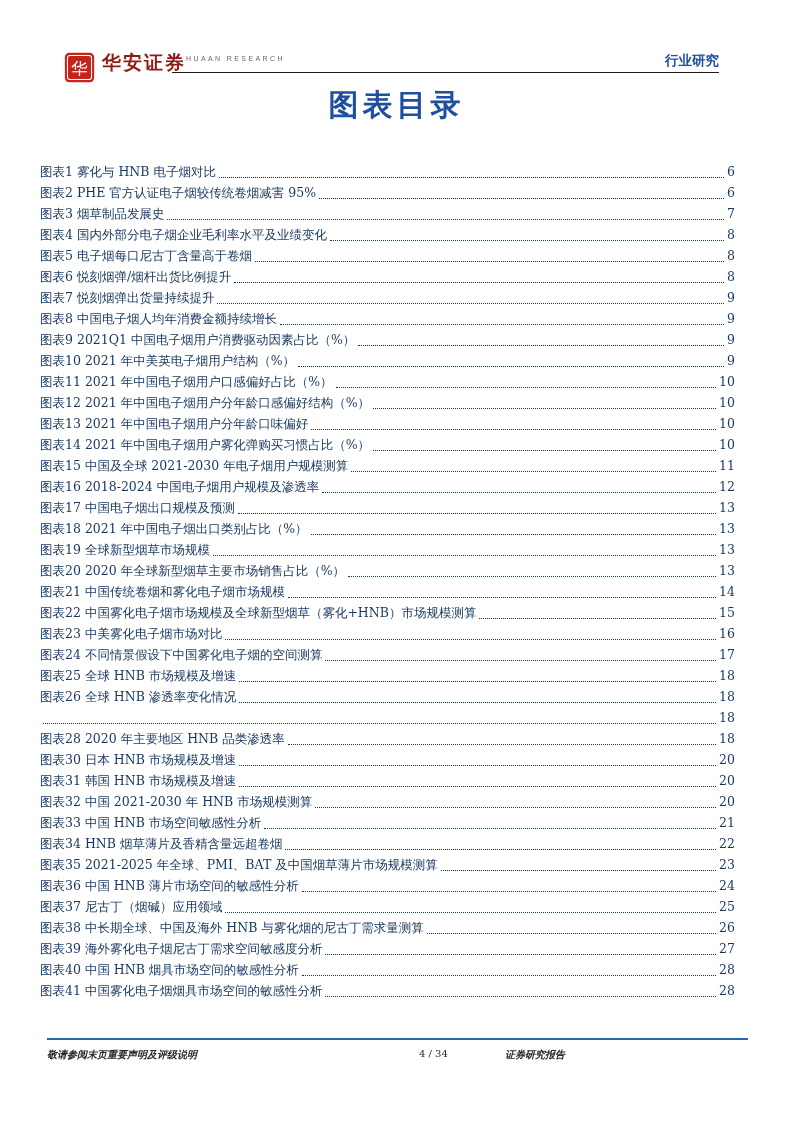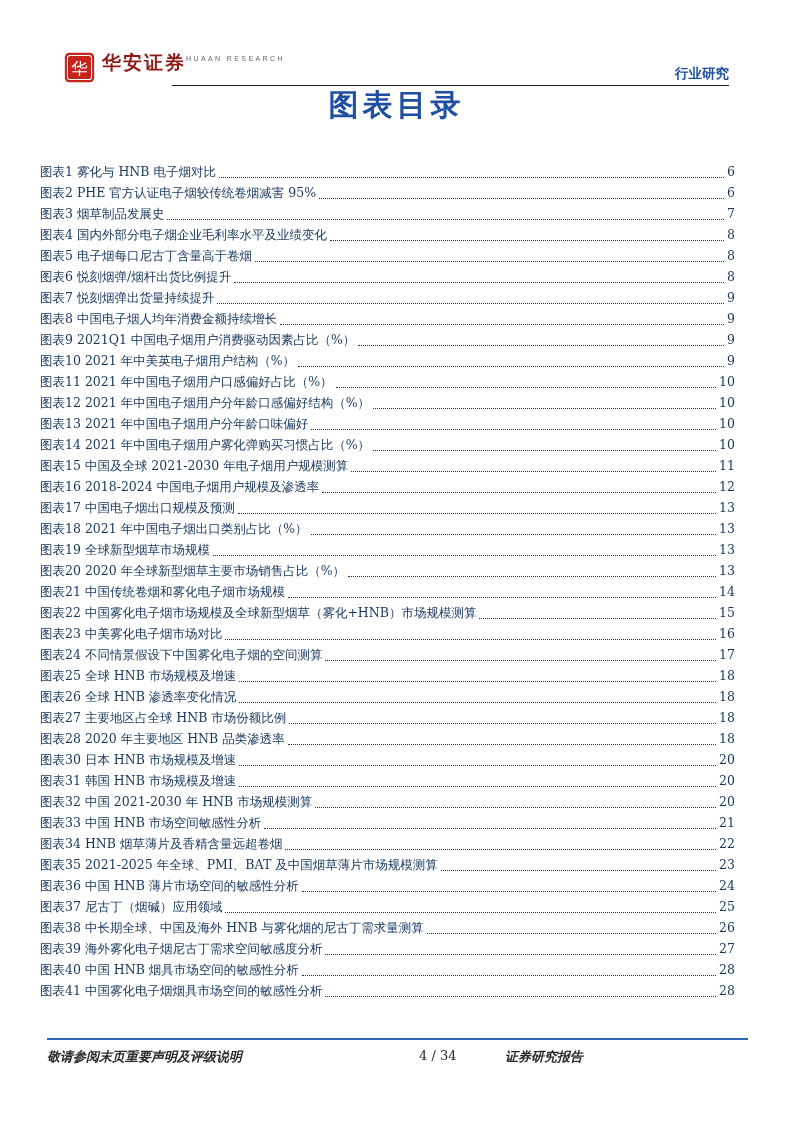--- a/index.html
+++ b/index.html
@@ -17,21 +17,21 @@
   .seal{width:31px;height:31px;display:block;}
   .brand-text{display:flex;flex-direction:row;}
   .brand-name{
     font-size:19px;font-weight:bold;letter-spacing:2px;line-height:1.1;
     color:var(--brand-red,#8e1c14);
   }
   .brand-sub{
     margin-top:3px;font-size:7px;letter-spacing:2.4px;color:#666;
     font-family:"Liberation Sans","DejaVu Sans",sans-serif;
   }
-  .header-right{position:absolute;left:108px;right:2px;top:0;margin-top:13px;}
+  .header-right{position:absolute;left:108px;right:12px;top:0;}
   .category{
     text-align:right;font-size:13.5px;font-weight:bold;
     color:var(--accent-blue,#1f4fa0);
     font-family:"DejaVu Sans","Liberation Sans",sans-serif;
     padding-bottom:2px;
   }
   .header-rule{border-top:1.8px solid #1c1c1c;}
   
   .title{
     position:absolute;top:85px;left:0;right:0;margin:0;
@@ -48,21 +48,21 @@
   }
   .toc-label{white-space:nowrap;}
   .toc-dots{
     flex:1;min-width:12px;margin:0 3px 4px 3px;
     border-bottom:1.6px dotted var(--toc-text,#17365d);
   }
   .toc-page{white-space:nowrap;}
   
   .footer{position:absolute;left:47px;right:45px;top:1038px;}
   .footer-rule{border-top:2px solid var(--footer-blue,#2c66ae);margin-bottom:8px;}
-  .footer-row{position:relative;height:16px;font-size:13px;color:#2a2a2a;}
+  .footer-row{position:relative;height:16px;font-size:10px;color:#2a2a2a;}
   .disclaimer{position:absolute;left:0;font-style:italic;font-weight:bold;}
   .page-info{position:absolute;left:372px;}
   .report-type{position:absolute;left:458px;font-style:italic;font-weight:bold;}
 </style>
 </head>
 <body style="--accent-blue: #1f4fa0; --toc-text: #17365d; --brand-red: #8e1c14; --seal-red: #c3241c; --footer-blue: #2c66ae;">
 
 <div class="page">
 
   <div class="header">
@@ -236,21 +236,20 @@
     <span class="toc-page">18</span>
   </div>
 
   <div class="toc-row">
     <span class="toc-label">图表26 全球 HNB 渗透率变化情况</span>
     <span class="toc-dots"></span>
     <span class="toc-page">18</span>
   </div>
 
   <div class="toc-row">
-    <span class="toc-label">图表27 主要地区占全球 HNB 市场份额比例</span>
     <span class="toc-dots"></span>
     <span class="toc-page">18</span>
   </div>
 
   <div class="toc-row">
     <span class="toc-label">图表28 2020 年主要地区 HNB 品类渗透率</span>
     <span class="toc-dots"></span>
     <span class="toc-page">18</span>
   </div>
 

